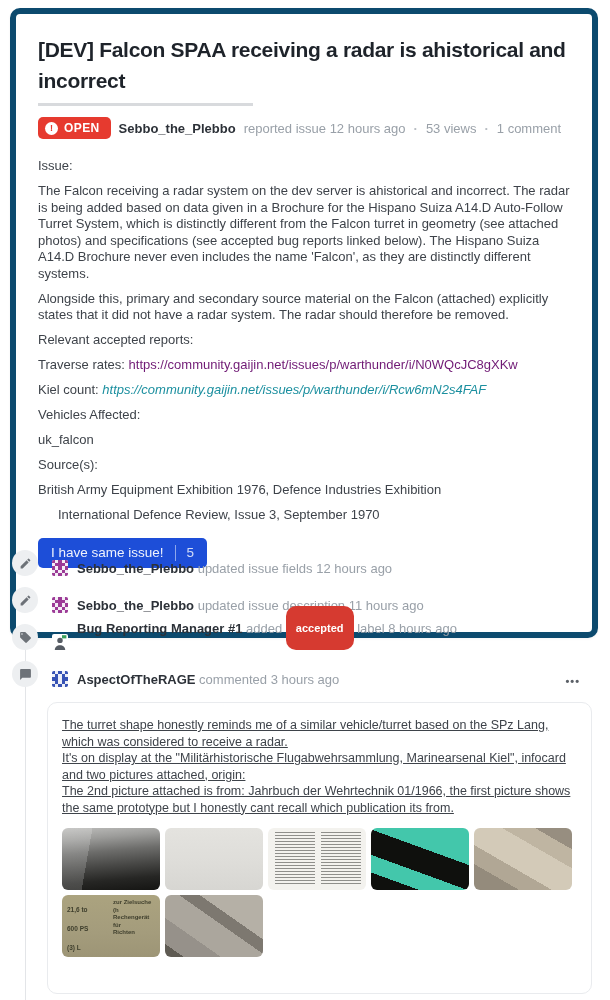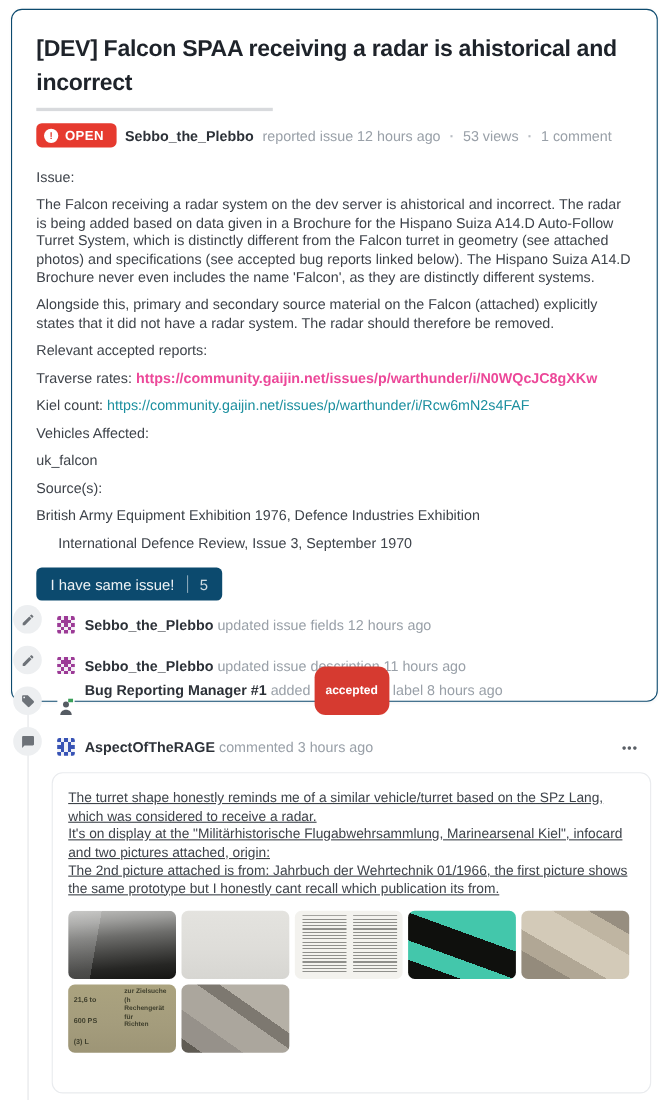--- a/index.html
+++ b/index.html
@@ -6,21 +6,21 @@
   body{
     width:610px;height:1000px;position:relative;overflow:hidden;
     background:#ffffff;
     font-family:"Liberation Sans",sans-serif;
     -webkit-font-smoothing:antialiased;
   }
   
   .issue-card{
     position:absolute;left:10px;top:8px;width:588px;height:630px;
     box-sizing:border-box;background:#fff;
-    border:1px solid #0c4a6e;border-radius:10px;
+    border:6px solid #0c4a6e;border-radius:10px;
     box-shadow:0 1px 3px rgba(15,20,30,.05);
     padding:20px 22px 16px 22px;overflow:hidden;
   }
   .issue-title{
     margin:0;max-width:560px;
     font-size:21px;line-height:31px;font-weight:700;
     letter-spacing:-0.3px;color:#1e232a;
   }
   .title-underline{width:215px;height:3px;background:#d8dadd;margin-top:7px;}
   .meta-row{
@@ -35,25 +35,25 @@
   .alert-icon{
     width:13px;height:13px;border-radius:50%;background:#fff;color:#e63a2f;
     font-size:9px;font-weight:800;line-height:13px;text-align:center;
     display:inline-block;letter-spacing:0;
   }
   .reporter{color:#2c3138;font-weight:700;}
   .sep-dot{color:#b7bcc2;font-weight:700;}
   .body-text{margin-top:19px;max-width:552px;font-size:13px;line-height:16.5px;color:#3e434a;}
   .body-text p{margin:0 0 8.5px 0;}
   .body-text p:last-child{margin-bottom:0;margin-left:20px;}
-  a.link-purple{color:#ec4899;text-decoration:none;font-weight:bold;}
-  a.link-teal{color:#1b8f9f;text-decoration:none;}
+  a.link-purple{color:#701a75;text-decoration:none;}
+  a.link-teal{color:#1b8f9f;text-decoration:none;font-style:italic;}
   .same-issue-btn{
     margin-top:14px;display:inline-flex;align-items:center;gap:11px;
-    background:#0c4a6e;border:none;border-radius:5px;cursor:pointer;
+    background:#1d4ed8;border:none;border-radius:5px;cursor:pointer;
     height:30px;padding:0 13px;color:rgba(255,255,255,.93);
     font-family:"Liberation Sans",sans-serif;font-size:13.5px;
   }
   .btn-divider{width:1px;height:16px;background:rgba(255,255,255,.5);}
   .btn-count{color:rgba(255,255,255,.8);}
   
   .timeline-rail{position:absolute;left:25px;top:548px;width:1px;height:452px;background:#e3e5e8;}
   .timeline{position:absolute;left:0;top:550px;width:610px;}
   .t-row{display:flex;align-items:flex-end;height:26px;margin-bottom:11px;padding-left:12px;position:relative;}
   .t-circle{

